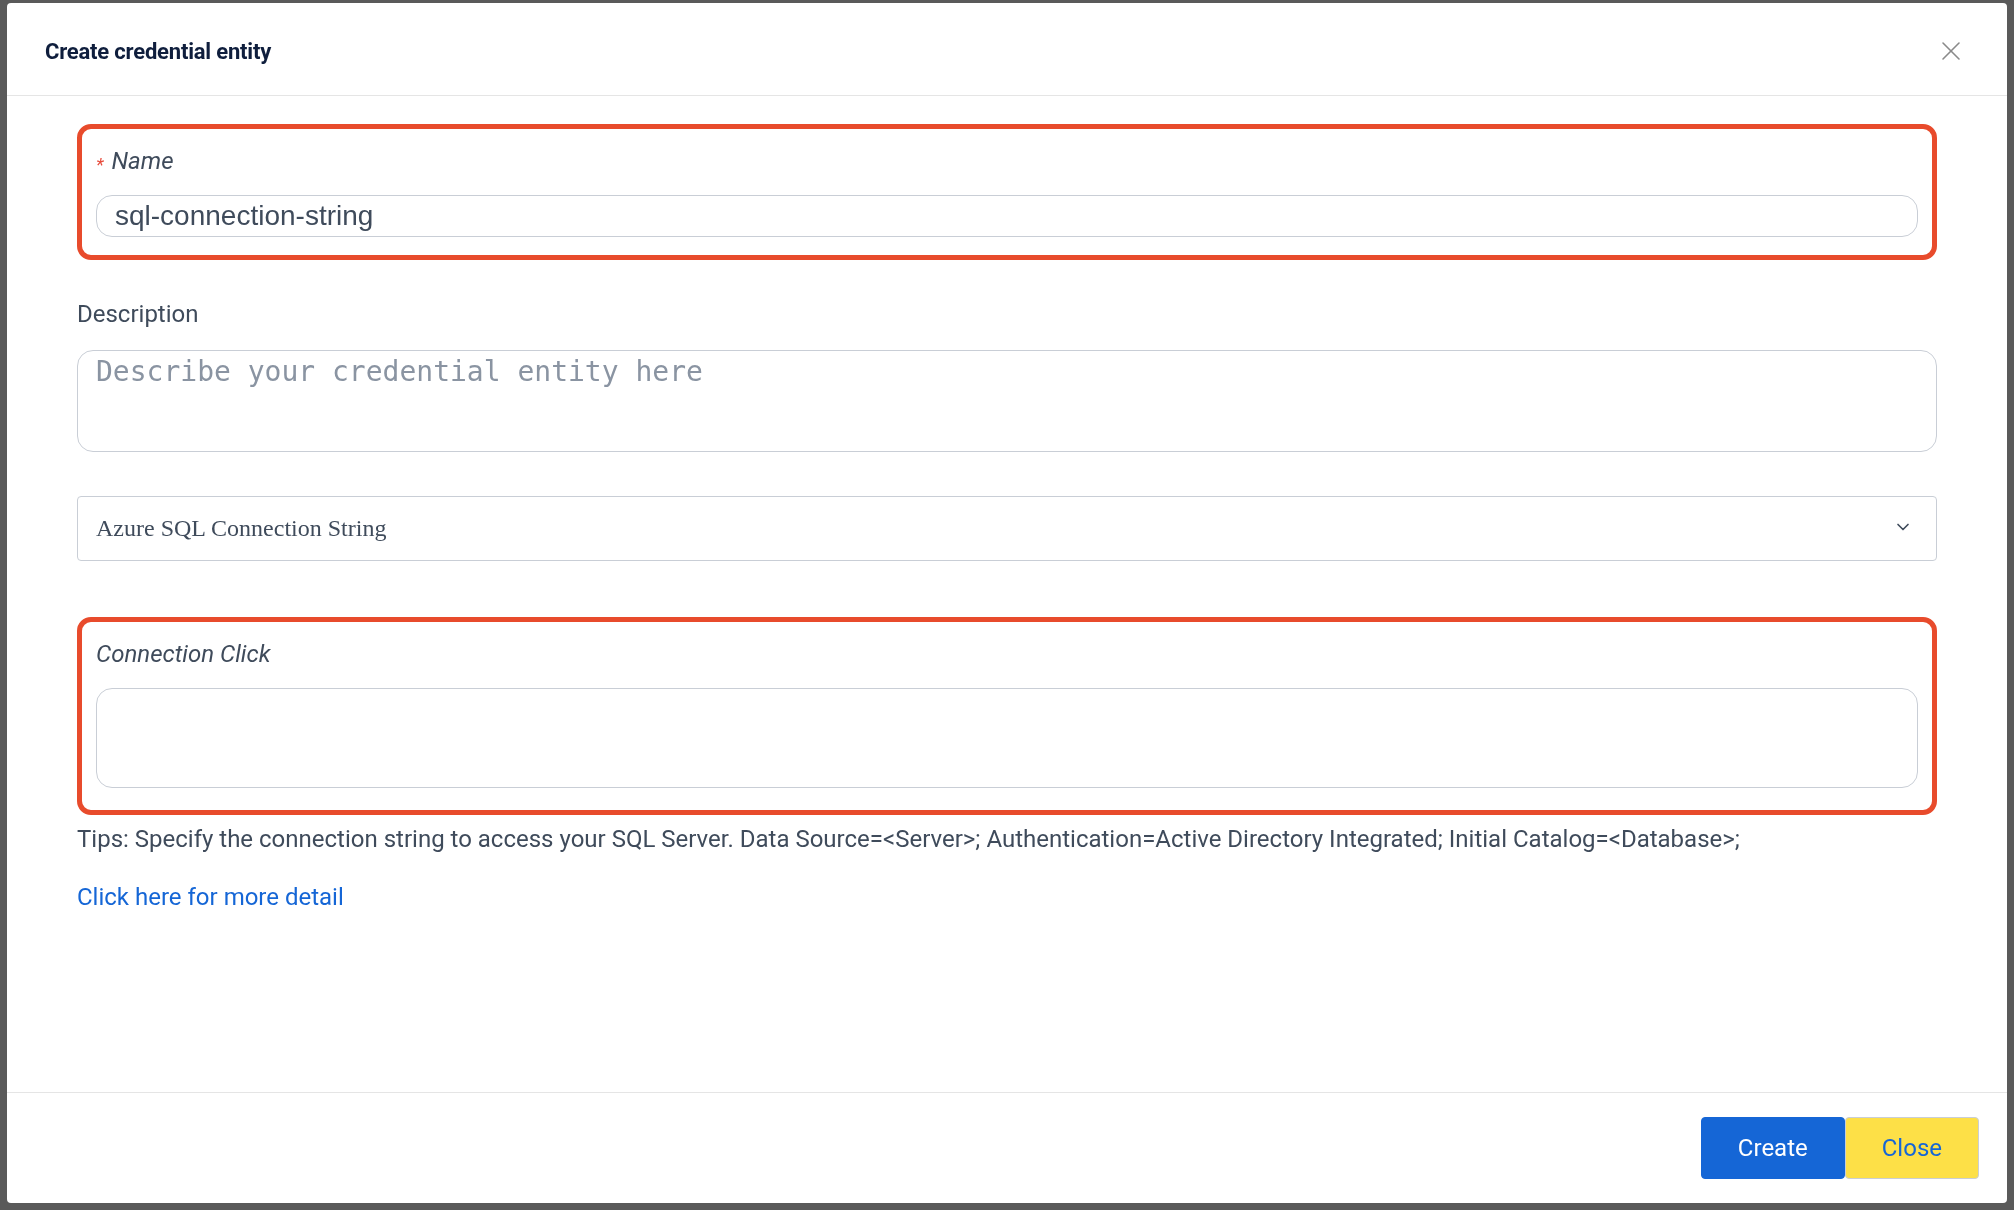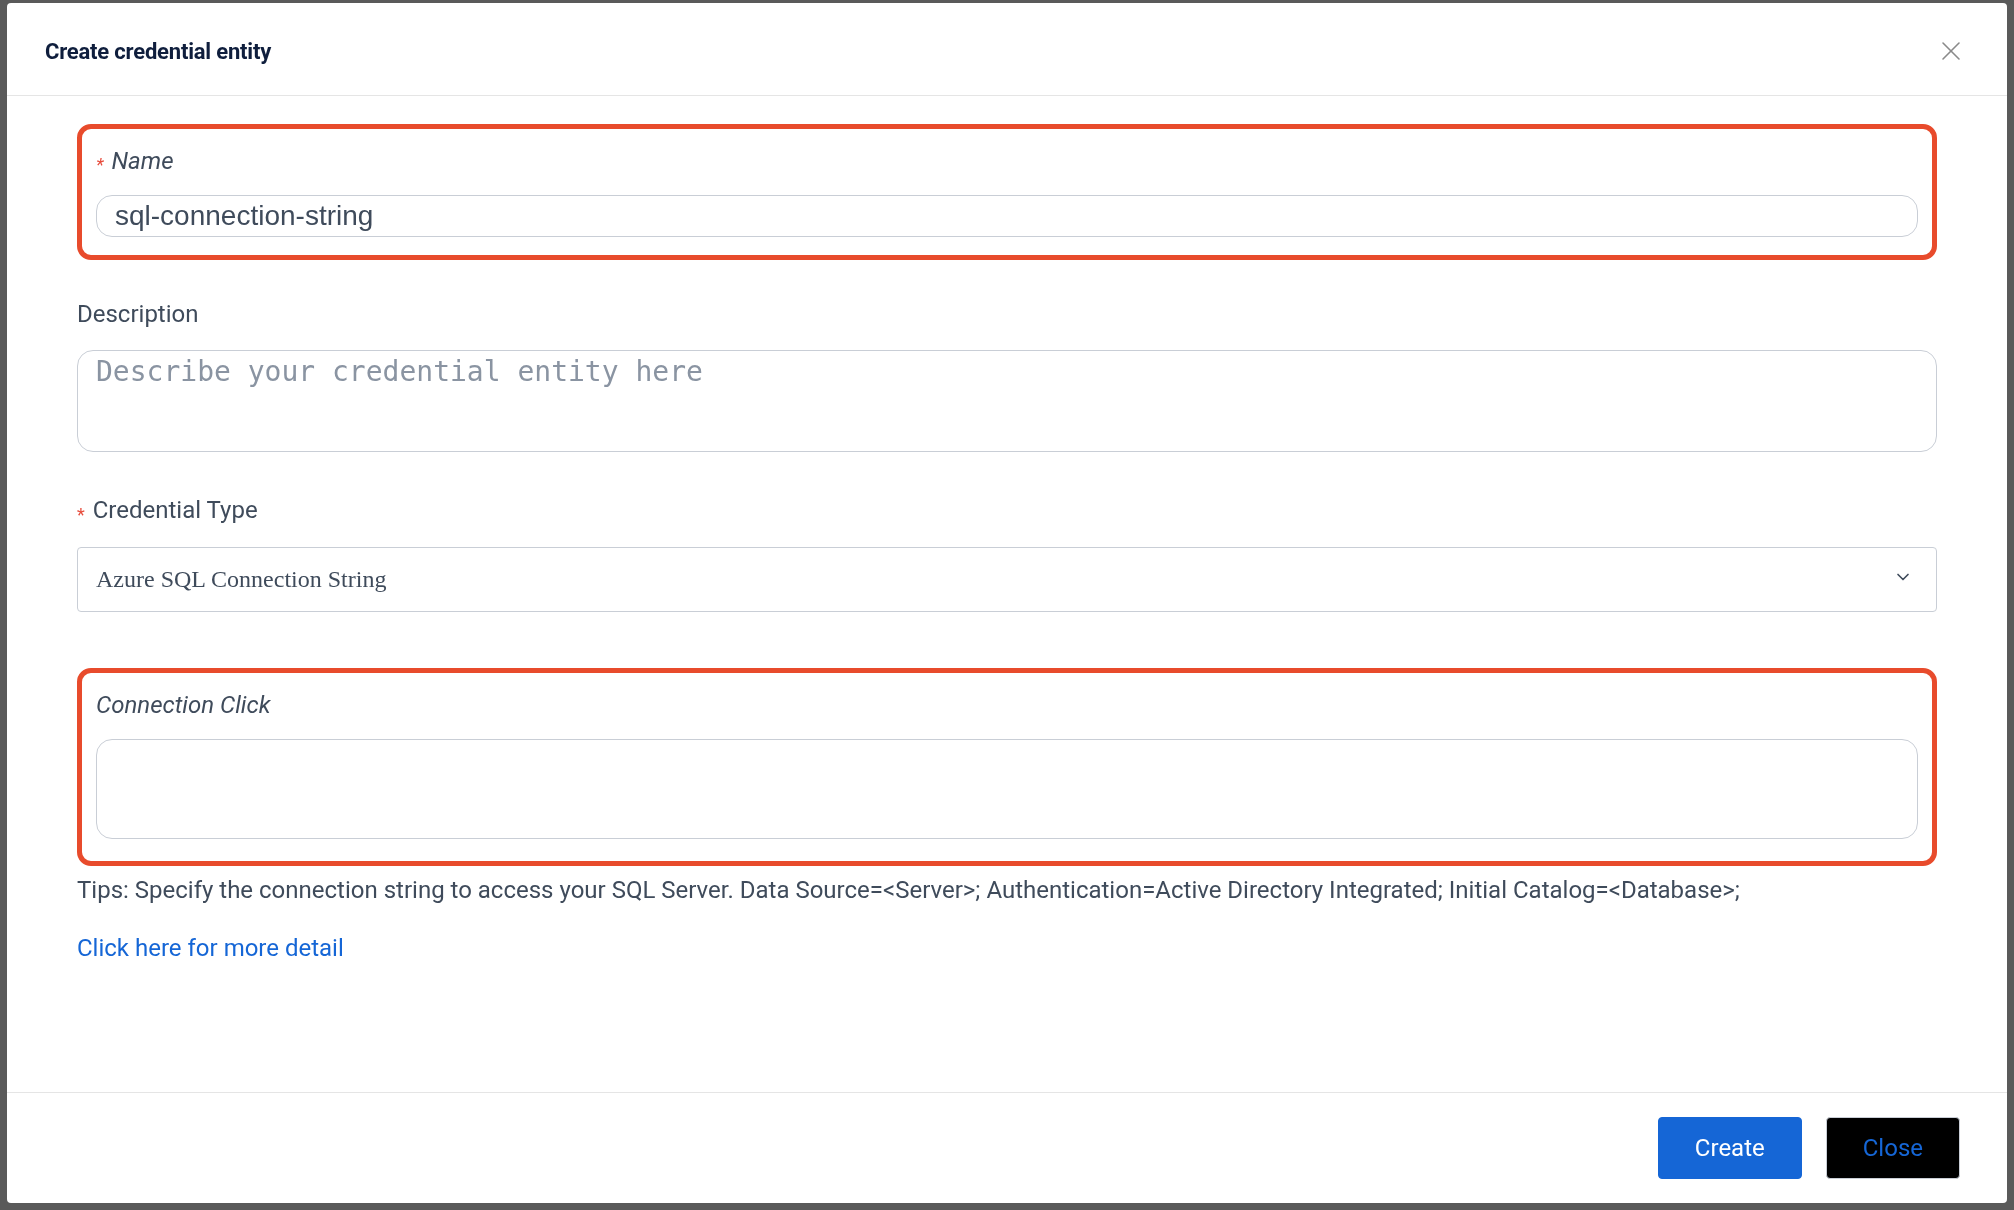--- a/index.html
+++ b/index.html
@@ -103,41 +103,40 @@
     }
     .link-text {
       display: inline-block;
       font-size: 24px;
       color: #1566d6;
       margin-top: 30px;
       cursor: pointer;
     }
     .modal-footer {
       border-top: 1px solid #e5e5e5;
-      padding: 24px 47px;
+      padding: 24px 28px;
       display: flex;
       justify-content: flex-end;
-      gap: 24px;
     }
     .btn {
       font-size: 24px;
       padding: 16px 36px;
       border-radius: 4px;
       cursor: pointer;
       border: 1px solid transparent;
       min-width: 120px;
       text-align: center;
     }
     .btn-primary {
       background: #1566d6;
       color: #fff;
       border-color: #1566d6;
     }
     .btn-secondary {
-      background: #000000;
+      background: #fde047;
       color: #1566d6;
       border-color: #c9ced6;
     }
     .field-group.connstr { margin-top: 56px; margin-bottom: 0; }
   </style>
 </head>
 <body>
 
 <div class="modal">
 
@@ -164,24 +163,20 @@
     </div>
 
     <div class="field-group">
       <div class="label-row">
         <span class="field-label">Description</span>
       </div>
       <textarea class="text-input" placeholder="Describe your credential entity here" style=""></textarea>
     </div>
 
     <div class="field-group">
-      <div class="label-row">
-        <span class="req-star">*</span>
-        <span class="field-label">Credential Type</span>
-      </div>
       <div class="select-wrap">
         <div class="select-input">Azure SQL Connection String</div>
         <span class="select-caret">
           <svg width="20" height="20" viewBox="0 0 24 24" fill="none" stroke="currentColor" stroke-width="2" stroke-linecap="round" stroke-linejoin="round">
             <polyline points="6 9 12 15 18 9"></polyline>
           </svg>
         </span>
       </div>
     </div>
 

